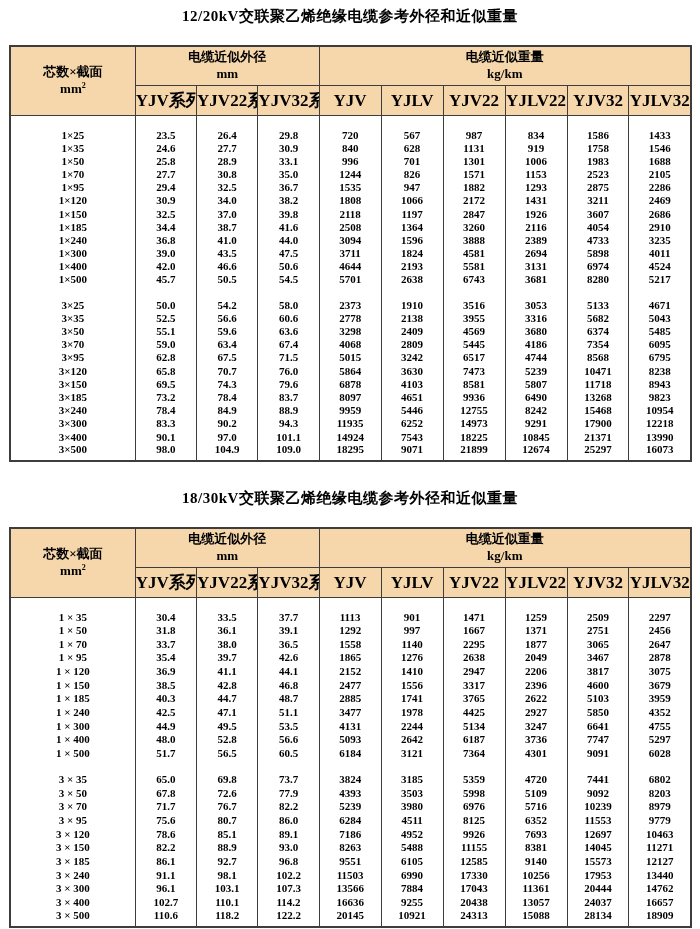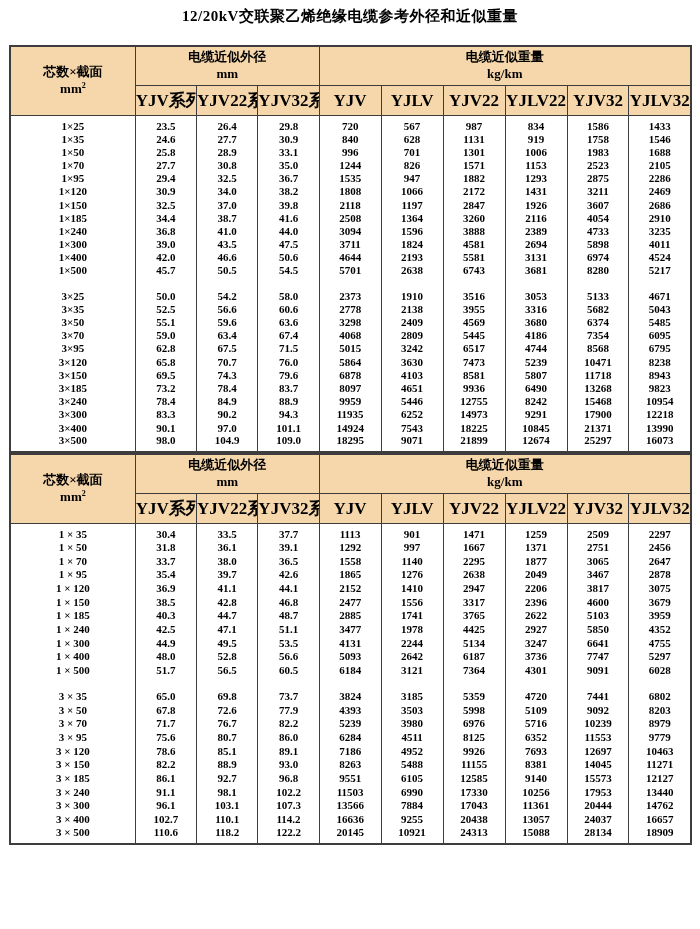--- a/index.html
+++ b/index.html
@@ -44,21 +44,21 @@
     text-align: center;
     font-size: 11px;
     font-weight: bold;
     padding: 0;
     white-space: nowrap;
     overflow: hidden;
   }
   table.t0 tbody tr { height: 13.2px; }
   table.t1 tbody tr { height: 13.7px; }
   tbody tr.gap-row { height: 12px !important; }
-  tbody tr:first-child td { padding-top: 4px; }
+  tbody tr:first-child td { padding-top: 13px; }
   tbody tr:last-child td { padding-bottom: 5px; margin-top: 46px; }
 </style>
 </head>
 <body>
 
 <div>
 
   <div class="doc-title title-1">12/20kV交联聚乙烯绝缘电缆参考外径和近似重量</div>
 
   <table class="cable-table t0">
@@ -398,20 +398,21 @@
           <td>18295</td>
           <td>9071</td>
           <td>21899</td>
           <td>12674</td>
           <td>25297</td>
           <td>16073</td>
         </tr>
       </tbody>
   </table>
 
+  <div class="doc-title title-2">18/30kV交联聚乙烯绝缘电缆参考外径和近似重量</div>
 
   <table class="cable-table t1">
     <colgroup>
       <col style="width:18.4%">
       <col style="width:9.0%">
         <col style="width:9.0%">
         <col style="width:9.0%">
       <col style="width:9.1%">
         <col style="width:9.1%">
         <col style="width:9.1%">

